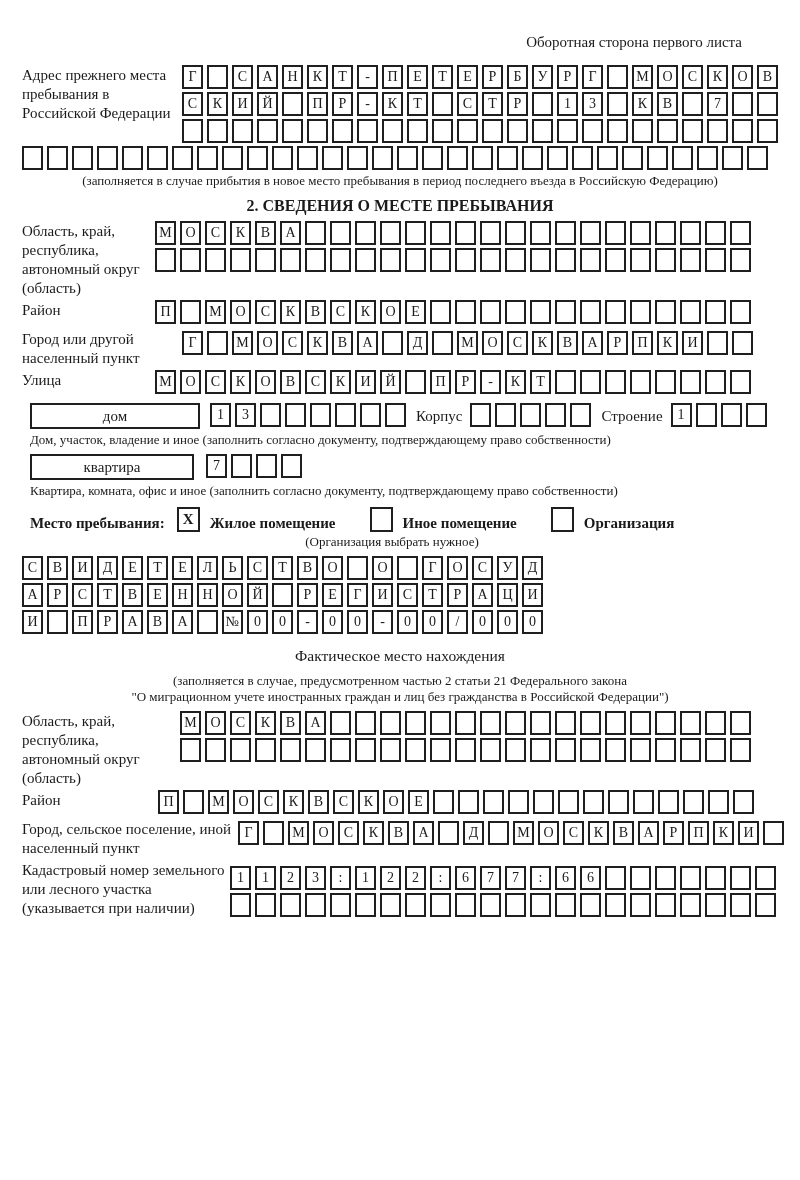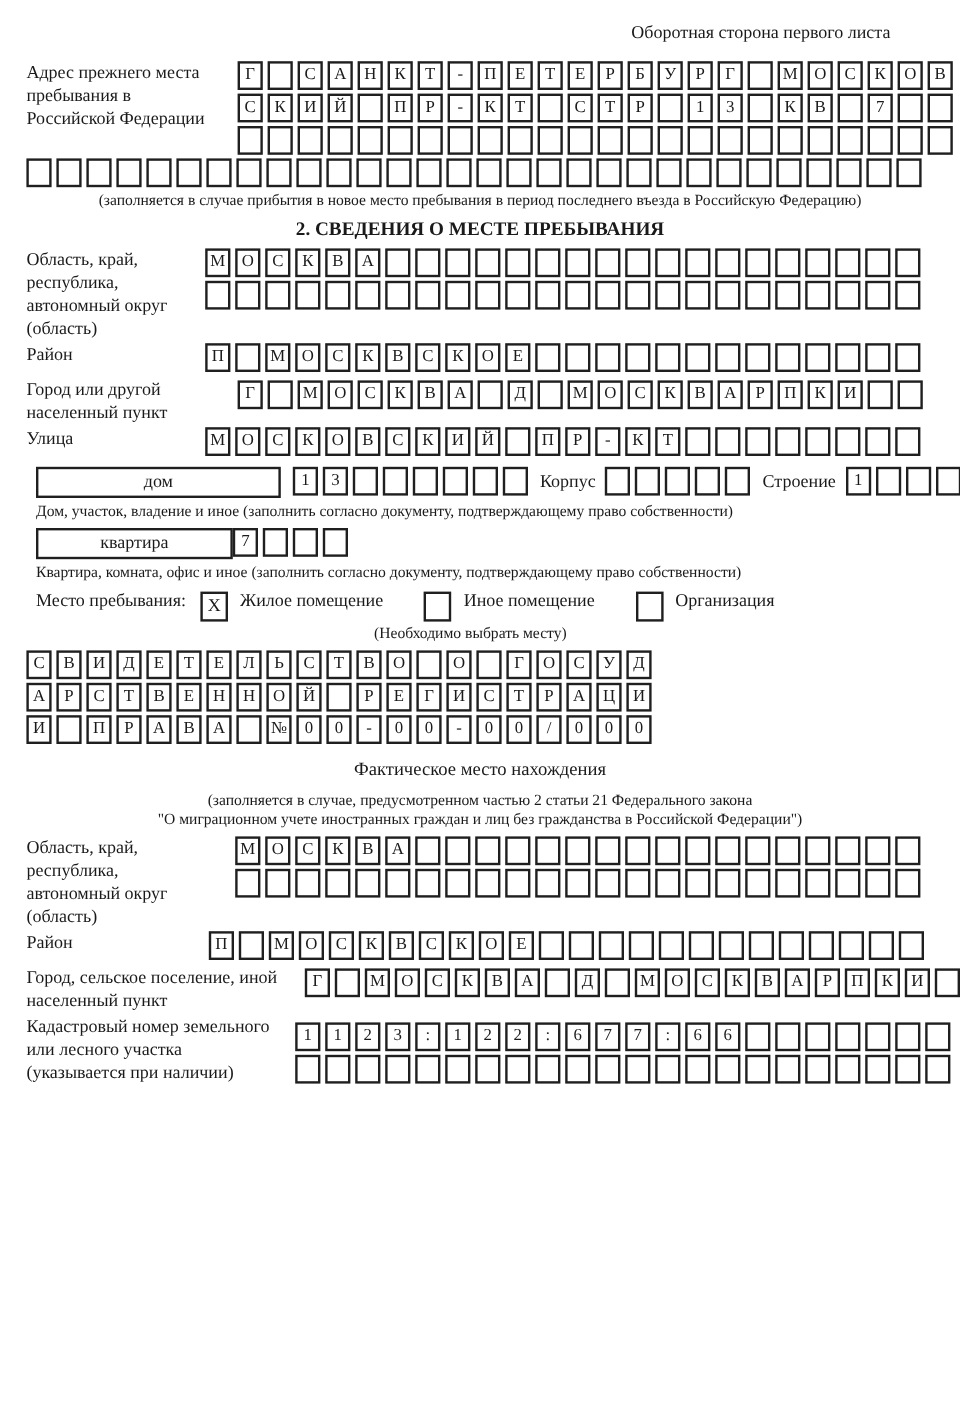--- a/index.html
+++ b/index.html
@@ -3,40 +3,40 @@
 <meta charset="utf-8">
 <style>
   * { box-sizing: border-box; margin: 0; padding: 0; }
   html, body { background: #ffffff; }
   body {
     width: 800px; height: 1180px;
     color: #1a1a1a;
     font-family: "Liberation Serif", serif;
     overflow: hidden;
   }
-  .page { width: 800px; height: 1180px; padding: 8px 22px 0 22px; }
+  .page { width: 800px; height: 1180px; padding: 22px 22px 0 22px; }
 
   .header-note {
     text-align: right;
     font-size: 15px;
     padding: 12px 36px 0 0;
   }
 
   
   .cellrow { display: flex; margin-bottom: 3px; }
   .cell {
     flex: none;
     width: 21px; height: 24px;
     border: 2px solid #1f1f1f;
     margin-right: 4px;
     display: flex; align-items: center; justify-content: center;
     font-size: 14px; line-height: 1;
   }
 
-  .field { display: flex; margin-top: 2px; gap: 16px; }
+  .field { display: flex; margin-top: 2px; }
   .flabel { font-size: 15px; line-height: 19px; padding-top: 1px; }
   .w133 { flex: 0 0 133px; }
   .w160 { flex: 0 0 160px; }
   .w158 { flex: 0 0 158px; }
   .w136 { flex: 0 0 136px; }
   .w216 { flex: 0 0 216px; }
   .w232 { flex: 0 0 232px; }
   .w208 { flex: 0 0 208px; }
   .fcells { flex: 1; }
 
@@ -57,28 +57,28 @@
 
   
   .dom-row { display: flex; align-items: flex-start; margin: 6px 0 2px 8px; }
   .labelbox {
     height: 26px;
     border: 2px solid #1f1f1f;
     display: flex; align-items: center; justify-content: center;
     font-size: 15px;
     flex: none;
   }
-  .dom-box { width: 204px; margin-right: 10px; }
-  .kv-box  { width: 164px; }
+  .dom-box { width: 170px; margin-right: 10px; }
+  .kv-box  { width: 164px; margin-right: 12px; }
   .inline-label { font-size: 15px; line-height: 26px; margin: 0 8px 0 6px; flex: none; }
 
   .sub-caption { margin: 2px 0 6px 8px; }
 
   
-  .mesto-row { display: flex; align-items: flex-start; margin: 8px 0 0 8px; }
+  .mesto-row { display: flex; align-items: flex-end; margin: 8px 0 0 8px; font-weight: bold; }
   .mesto-label { font-size: 15px; margin-right: 12px; }
   .checkbox {
     width: 23px; height: 25px;
     border: 2px solid #1f1f1f;
     display: flex; align-items: center; justify-content: center;
     font-size: 15px;
     flex: none;
   }
   .opt-label { font-size: 15px; margin: 0 34px 0 10px; }
   .mesto-note { margin: 2px 0 4px 180px; width: 380px; text-align: center; }
@@ -426,21 +426,21 @@
 
   <div class="mesto-row">
     <span class="mesto-label">Место пребывания:</span>
     <span class="checkbox">X</span>
     <span class="opt-label">Жилое помещение</span>
     <span class="checkbox"></span>
     <span class="opt-label">Иное помещение</span>
     <span class="checkbox"></span>
     <span class="opt-label">Организация</span>
   </div>
-  <div class="caption mesto-note">(Необходимо выбрать месту)</div>
+  <div class="caption mesto-note">(Организация выбрать нужное)</div>
 
   <div class="field">
     <div class="fcells" style="padding-top:2px;">
       <div class="cellrow">
           <span class="cell">С</span>
           <span class="cell">В</span>
           <span class="cell">И</span>
           <span class="cell">Д</span>
           <span class="cell">Е</span>
           <span class="cell">Т</span>

